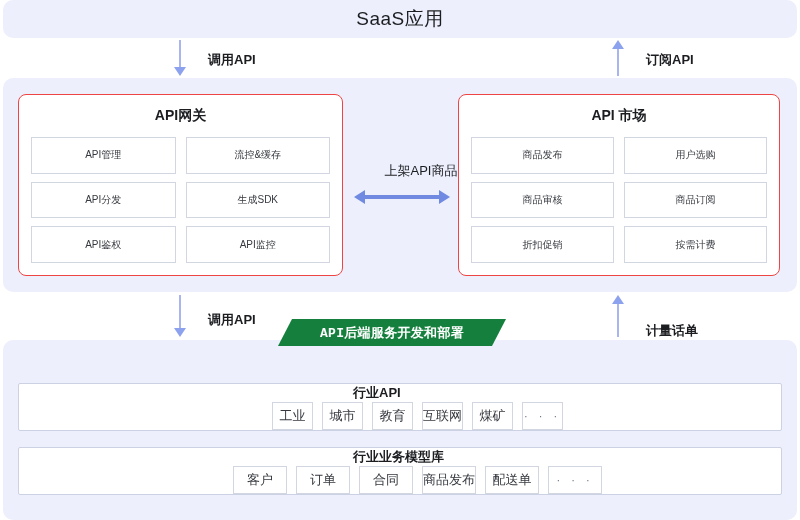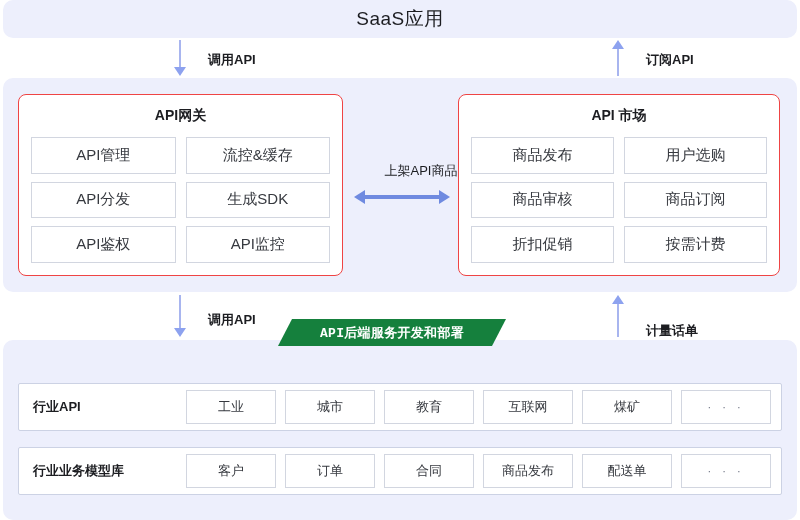--- a/index.html
+++ b/index.html
@@ -64,21 +64,21 @@
     left: 12px; right: 12px; top: 42px; bottom: 12px;
     display: grid;
     grid-template-columns: 1fr 1fr;
     grid-template-rows: 1fr 1fr 1fr;
     gap: 8px 10px;
   }
   .cell {
     border: 1px solid #d2d6e0;
     background: #ffffff;
     display: flex; align-items: center; justify-content: center;
-    font-size: 15px;
+    font-size: 10px;
     color: #36393f;
   }
 
   
   .varrow {
     position: absolute;
     width: 14px;
   }
   .varrow .shaft {
     position: absolute;
@@ -159,20 +159,21 @@
   .brow {
     position: absolute;
     left: 18px;
     width: 764px;
     height: 48px;
     background: #ffffff;
     border: 1px solid #ccd2e4;
     border-radius: 2px;
     display: flex;
     align-items: center;
+    flex-direction: column;
   }
   .brow-1 { top: 383px; }
   .brow-2 { top: 447px; }
 
   .brow-label {
     width: 122px;
     padding-left: 14px;
     font-size: 13px;
     font-weight: 700;
     color: #1c1d21;

